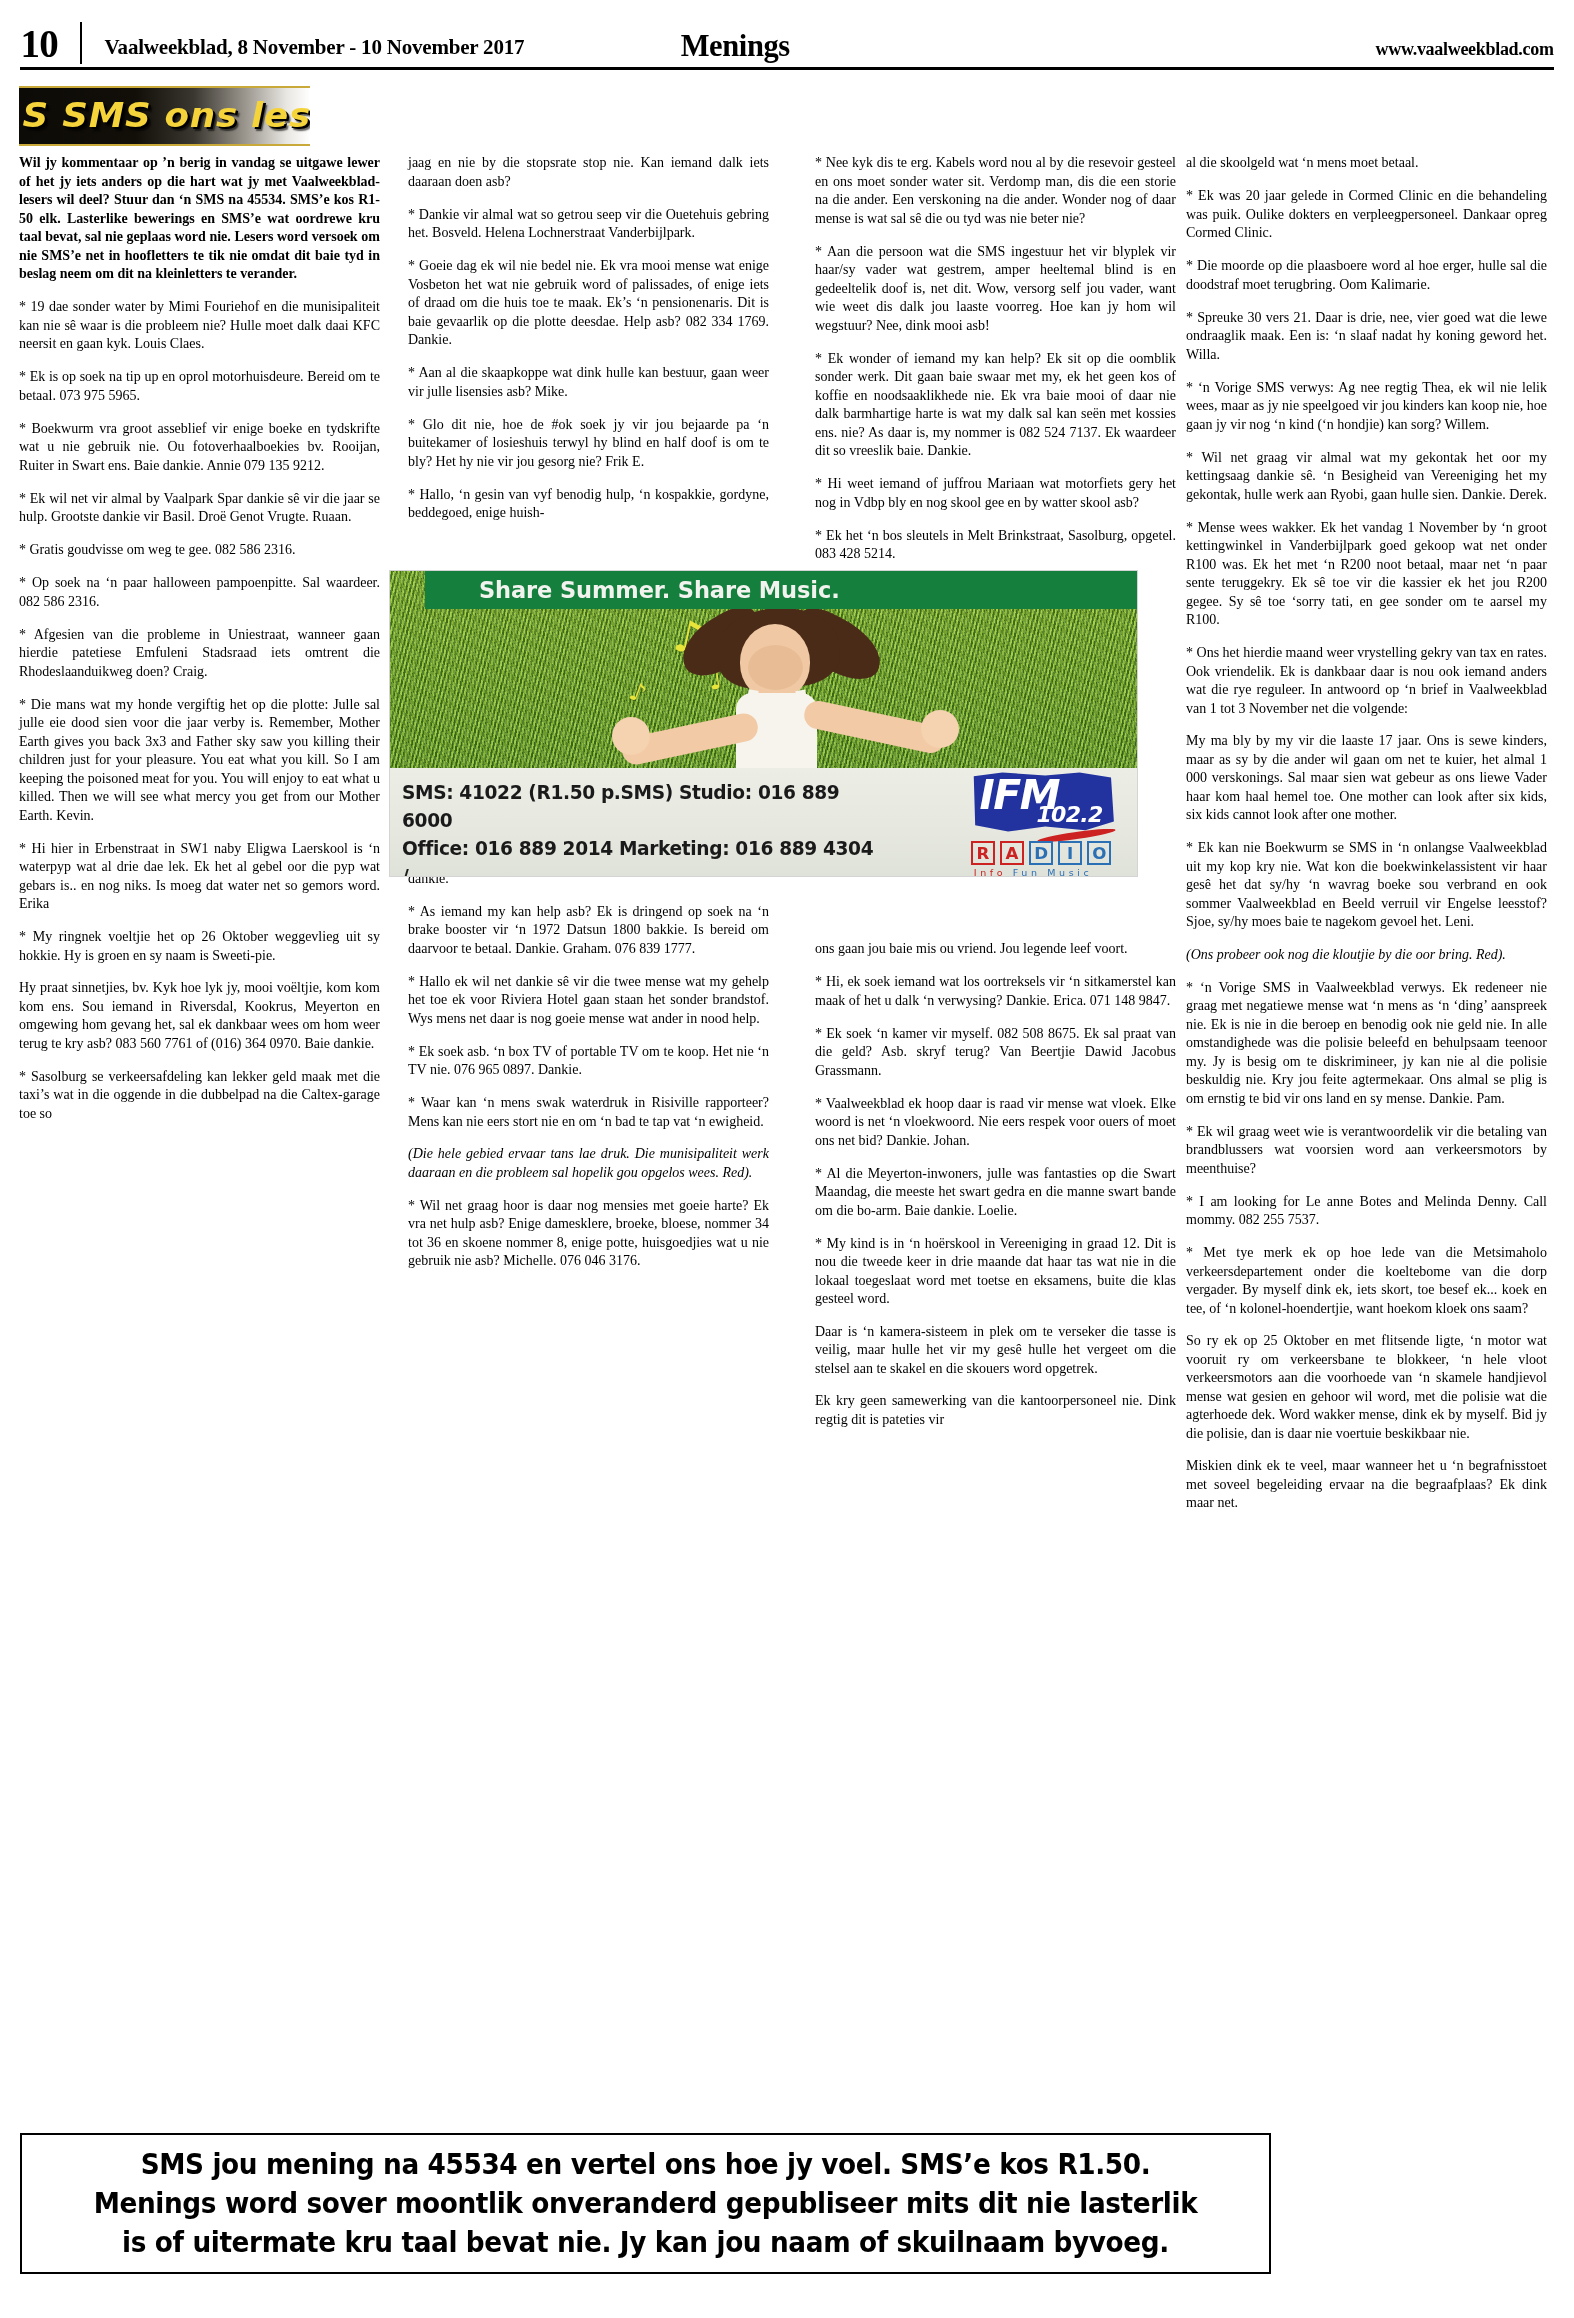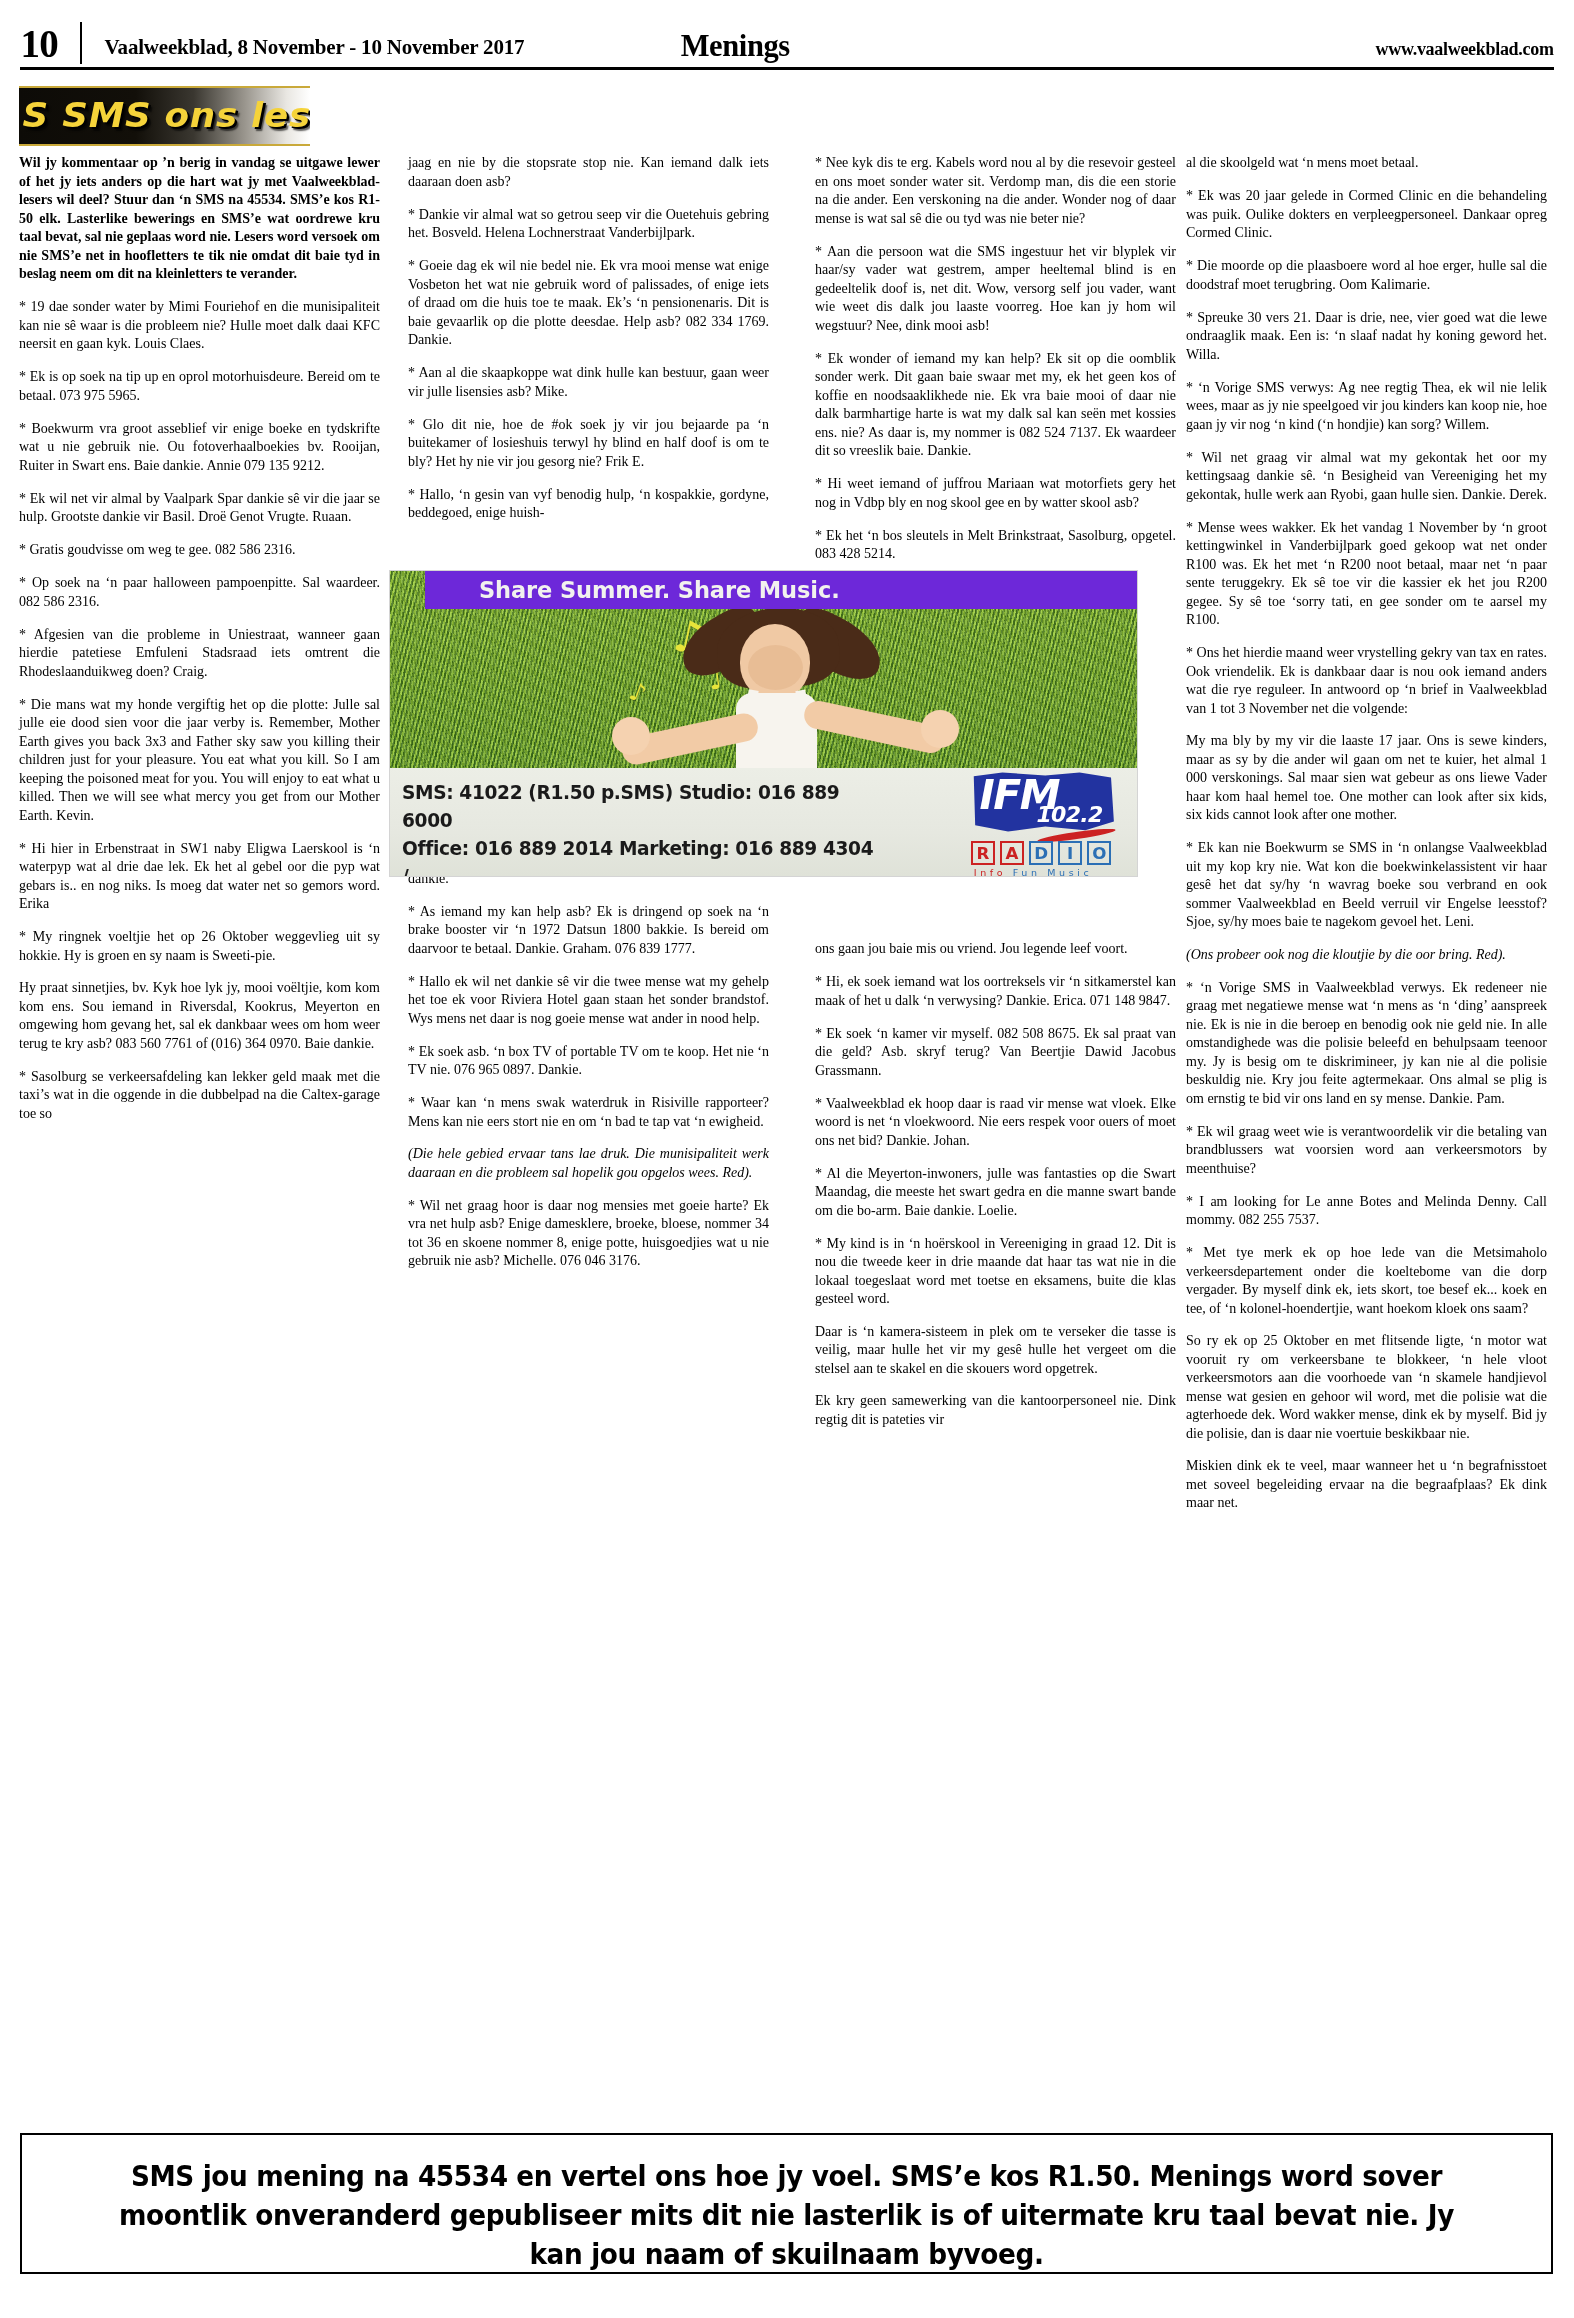--- a/index.html
+++ b/index.html
@@ -151,21 +151,21 @@
       repeating-linear-gradient(86deg, rgba(255,255,255,.10) 0 1.5px, rgba(0,0,0,.10) 1.5px 2.9px),
       repeating-linear-gradient(-74deg, rgba(160,210,60,.55) 0 2.2px, rgba(40,90,20,.45) 2.2px 4.4px),
       repeating-linear-gradient(104deg, rgba(200,230,90,.30) 0 1.5px, rgba(30,70,15,.35) 1.5px 3.6px),
       linear-gradient(180deg, #8dbf33 0%, #74ad26 35%, #5e9a22 70%, #4d8a1e 100%);
   }
   .ad-topbar {
     position: absolute;
     left: 35px; top: 0;
     right: 0;
     height: 38px;
-    background: #6d28d9;
+    background: #15803d;
     display: flex;
     align-items: center;
     padding-left: 54px;
   }
   .ad-topbar-text {
     color: #f2f2ee;
     font-family: "DejaVu Sans", sans-serif;
     font-weight: bold;
     font-size: 22.5px;
     letter-spacing: -0.1px;
@@ -326,26 +326,26 @@
     font-size: 9.5px;
     letter-spacing: 3.6px;
     color: #c22;
   }
   .ifm-tag span.b { color: #2b6fb5; }
 
   
   .footer-box {
     position: absolute;
     left: 20.4px; top: 2133px;
-    width: 1533px; height: 141px;
+    width: 1251px; height: 141px;
     border: 2.2px solid #000;
     display: flex;
-    align-items: flex-start;
+    align-items: center;
     justify-content: center;
-    padding: 22px 29px;
+    padding: 7px 29px;
   }
   .footer-text {
     font-family: "DejaVu Sans", sans-serif;
     font-weight: bold;
     font-size: 28px;
     line-height: 39px;
     text-align: center;
     letter-spacing: -0.4px;
     transform: scaleX(0.94);
   }

